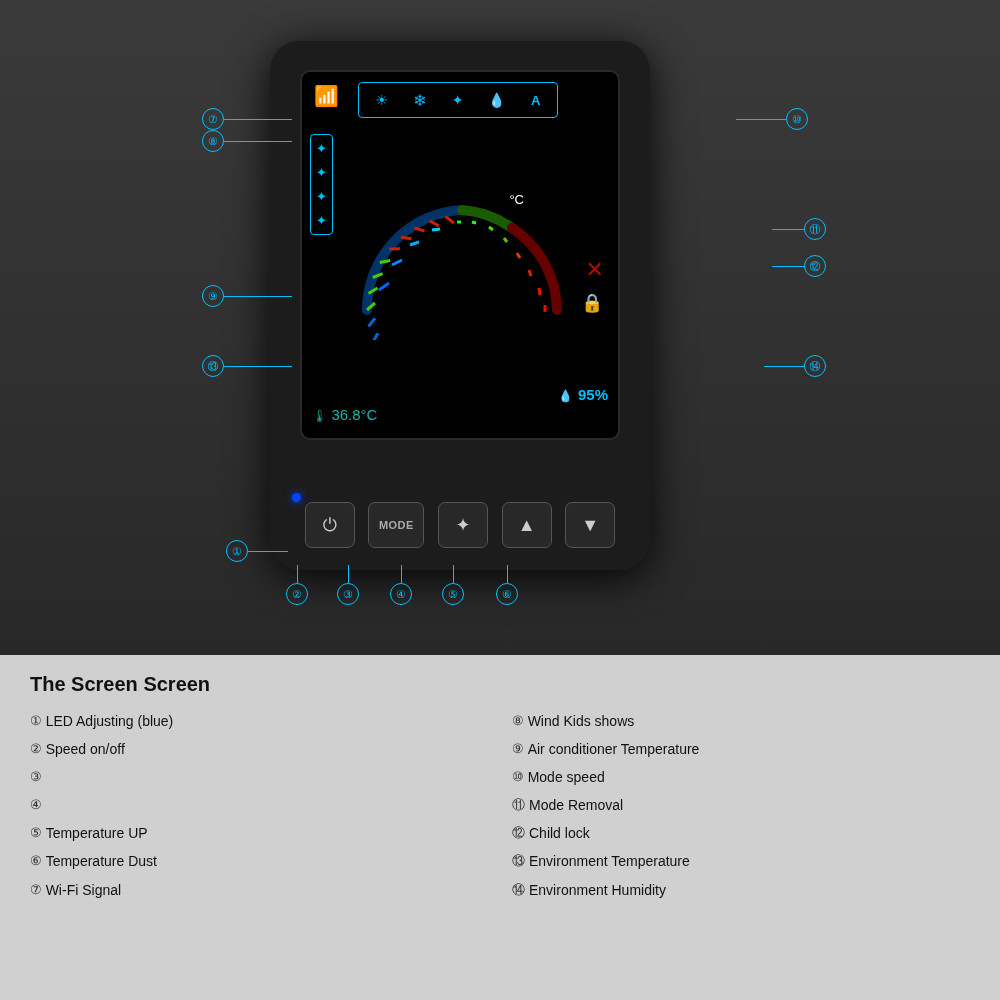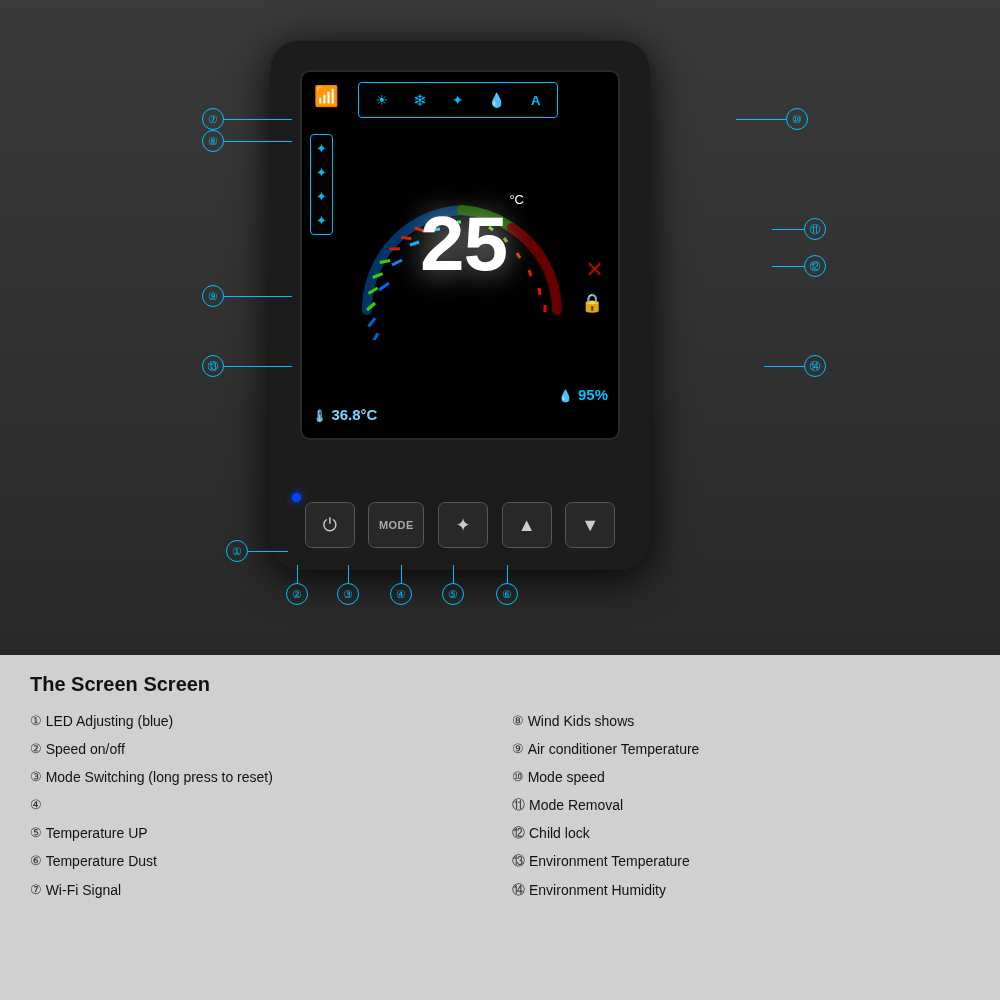--- a/index.html
+++ b/index.html
@@ -84,28 +84,27 @@
 
           <line x1="180" y1="133" x2="183" y2="138" stroke="#cc4400" stroke-width="3"></line>
           <line x1="192" y1="150" x2="194" y2="156" stroke="#dd2200" stroke-width="3"></line>
           <line x1="202" y1="168" x2="203" y2="175" stroke="#ee1100" stroke-width="3"></line>
           <line x1="208" y1="185" x2="208" y2="192" stroke="#ff0000" stroke-width="3"></line>
         </g>
       </svg>
 
       <div style="position:absolute;top:120px;left:70px;width:180px;text-align:center;">
         <div style="color:#fff;font-size:13px;text-align:right;margin-right:28px;margin-bottom:2px;">°C</div>
-        <div style="color:#fff;font-size:80px;font-weight:bold;font-family:'Courier New',monospace;line-height:1;text-shadow:0 0 30px rgba(255,255,255,0.6);letter-spacing:-4px;">25</div>
       </div>
 
       <div style="position:absolute;top:185px;right:14px;color:#cc1100;font-size:22px;opacity:0.85;">✕</div>
       <div style="position:absolute;top:220px;right:14px;color:#cc7700;font-size:18px;">🔒</div>
 
       <div style="position:absolute;bottom:15px;left:10px;right:10px;display:flex;justify-content:space-between;align-items:center;">
-        <div style="color:#7dd3fc;font-size:15px;font-weight:bold;margin-top:41px;">
+        <div style="color:#14b8a6;font-size:15px;font-weight:normal;margin-top:41px;">
           <span style="font-size:12px;">🌡</span>
           <span>36.8°C</span>
         </div>
         <div style="color:#00bfff;font-size:15px;font-weight:bold;">
           <span style="font-size:12px;">💧</span>
           <span>95%</span>
         </div>
       </div>
 
     </div>
@@ -211,21 +210,20 @@
       <span style="color:#333;font-size:13px;flex-shrink:0;">②</span>
       <span>Speed on/off</span>
     </div>
     <div style="display:flex;gap:4px;">
       <span style="color:#333;font-size:13px;flex-shrink:0;">⑨</span>
       <span>Air conditioner Temperature</span>
     </div>
 
     <div style="display:flex;gap:4px;">
       <span style="color:#333;font-size:13px;flex-shrink:0;">③</span>
-      <span>Mode Switching (long press to reset)</span>
     </div>
     <div style="display:flex;gap:4px;">
       <span style="color:#333;font-size:13px;flex-shrink:0;">⑩</span>
       <span>Mode speed</span>
     </div>
 
     <div style="display:flex;gap:4px;">
       <span style="color:#333;font-size:13px;flex-shrink:0;">④</span>
     </div>
     <div style="display:flex;gap:4px;">

